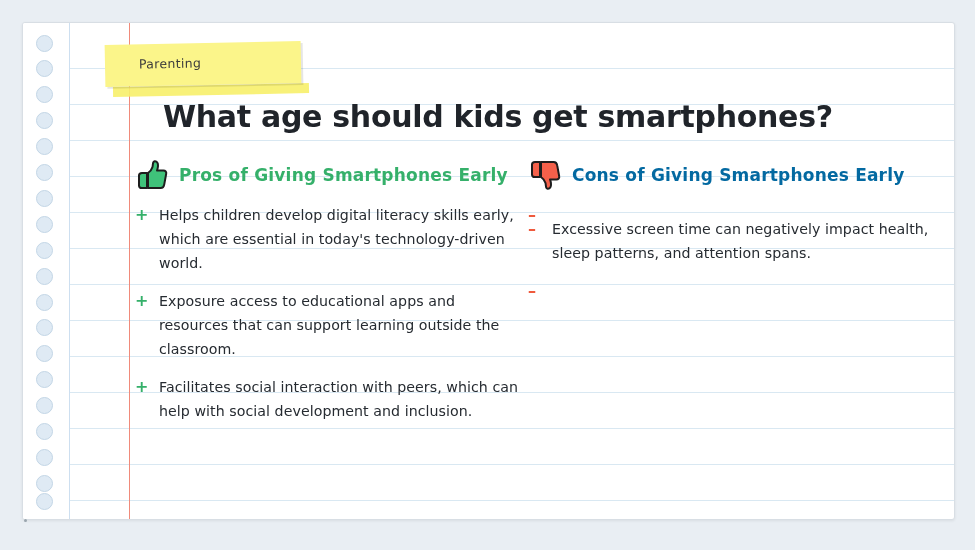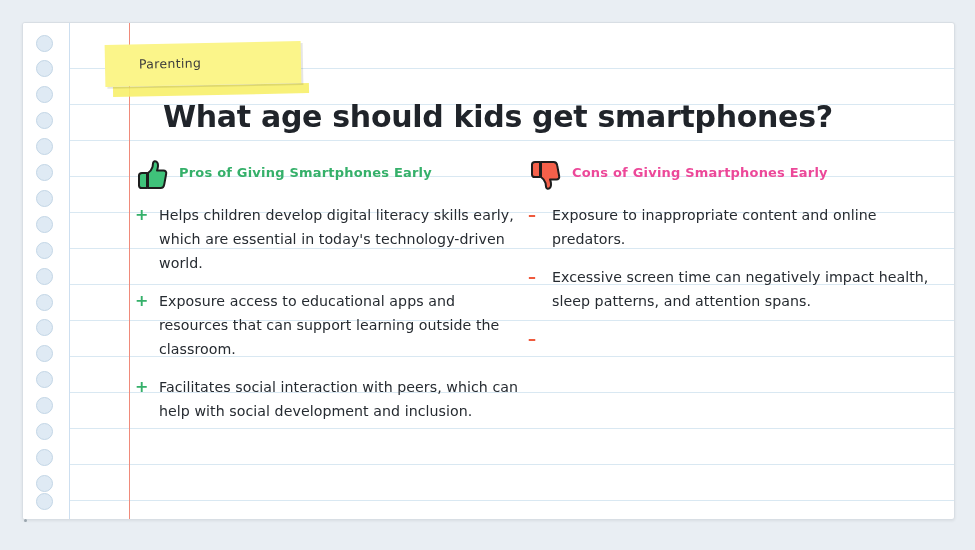--- a/index.html
+++ b/index.html
@@ -138,27 +138,27 @@
   .col-cons { left: 455px; width: 420px; }
 
   .col-head {
     position: relative;
     height: 34px;
   }
   .col-head .heading {
     position: absolute;
     left: 48px;
     top: 2px;
-    font-size: 13px;
+    font-size: 17px;
     font-weight: 700;
     letter-spacing: .2px;
     white-space: nowrap;
   }
   .heading-pros { color: #35b06a; }
-  .heading-cons { color: #ec4899; }
+  .heading-cons { color: #0369a1; }
 
   
   .thumb {
     position: absolute;
     left: 0;
     top: -8px;
     width: 40px;
     height: 40px;
   }
 
@@ -268,21 +268,20 @@
             <svg width="40" height="40" viewBox="0 0 40 40">
               <path d="M11 7 L16 7 L16 22 L11 22 C9.3 22 8 20.8 8 19.4 L8 9.6 C8 8.2 9.3 7 11 7 Z" fill="#f4604a" stroke="#1d1d1d" stroke-width="2" stroke-linejoin="round"></path>
               <path d="M17 22 C17 22 20.5 24.5 21.5 28 C22.2 30.6 21.3 33.5 23.6 33.8 C26 34.1 27.2 31.8 27 29 C26.9 26.8 26 24.4 26 24.4 L32.5 24.4 C34.4 24.4 35.6 23 35.2 21.3 L33.2 10.4 C32.9 8.4 31.4 7 29.6 7 L17 7 Z" fill="#f4604a" stroke="#1d1d1d" stroke-width="2" stroke-linejoin="round"></path>
             </svg>
           </span>
           <span class="heading heading-cons">Cons of Giving Smartphones Early</span>
         </div>
         <div class="items">
           <div class="item">
             <span class="bullet bullet-minus">–</span>
-            <span class="item-text">Exposure to inappropriate content and online predators.</span>
           </div>
           <div class="item">
             <span class="bullet bullet-minus">–</span>
             <span class="item-text">Excessive screen time can negatively impact health, sleep patterns, and attention spans.</span>
           </div>
           <div class="item">
             <span class="bullet bullet-minus">–</span>
           </div>
           <div class="item">
             <span class="bullet bullet-minus">–</span>

